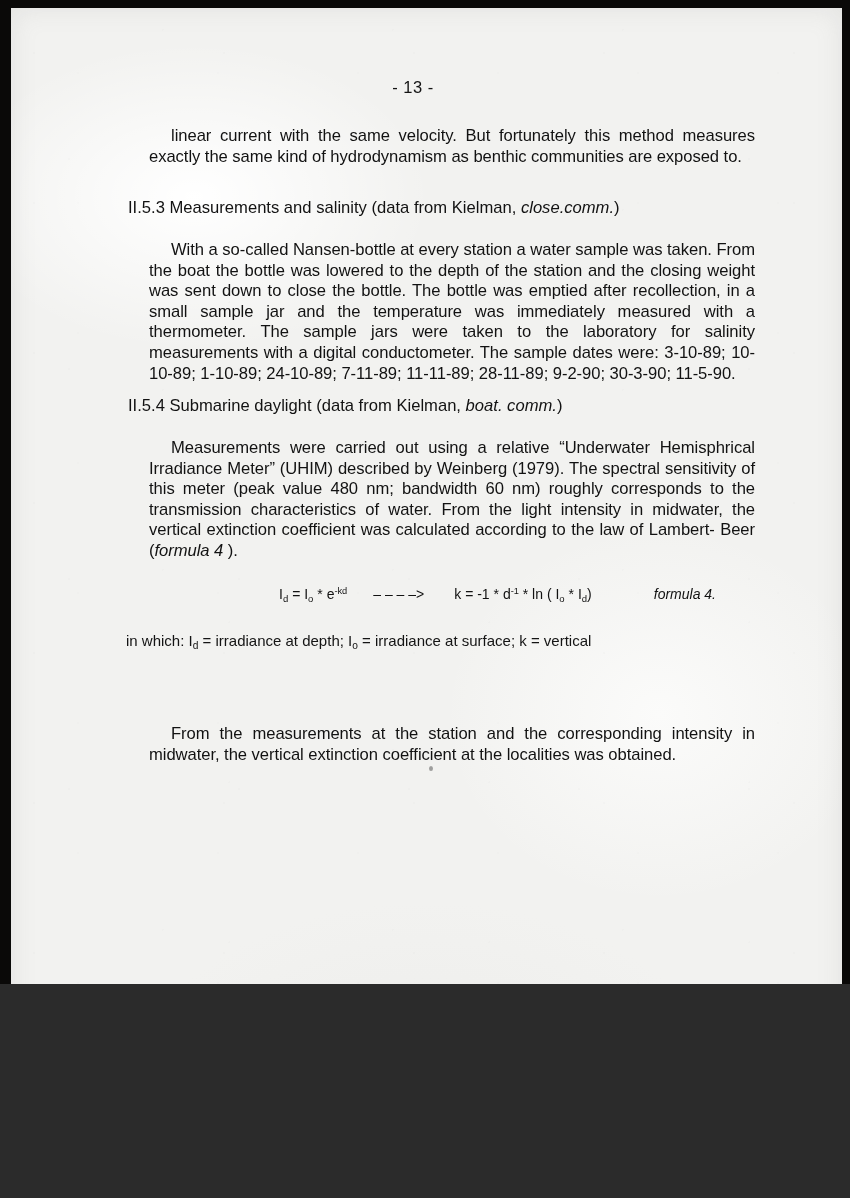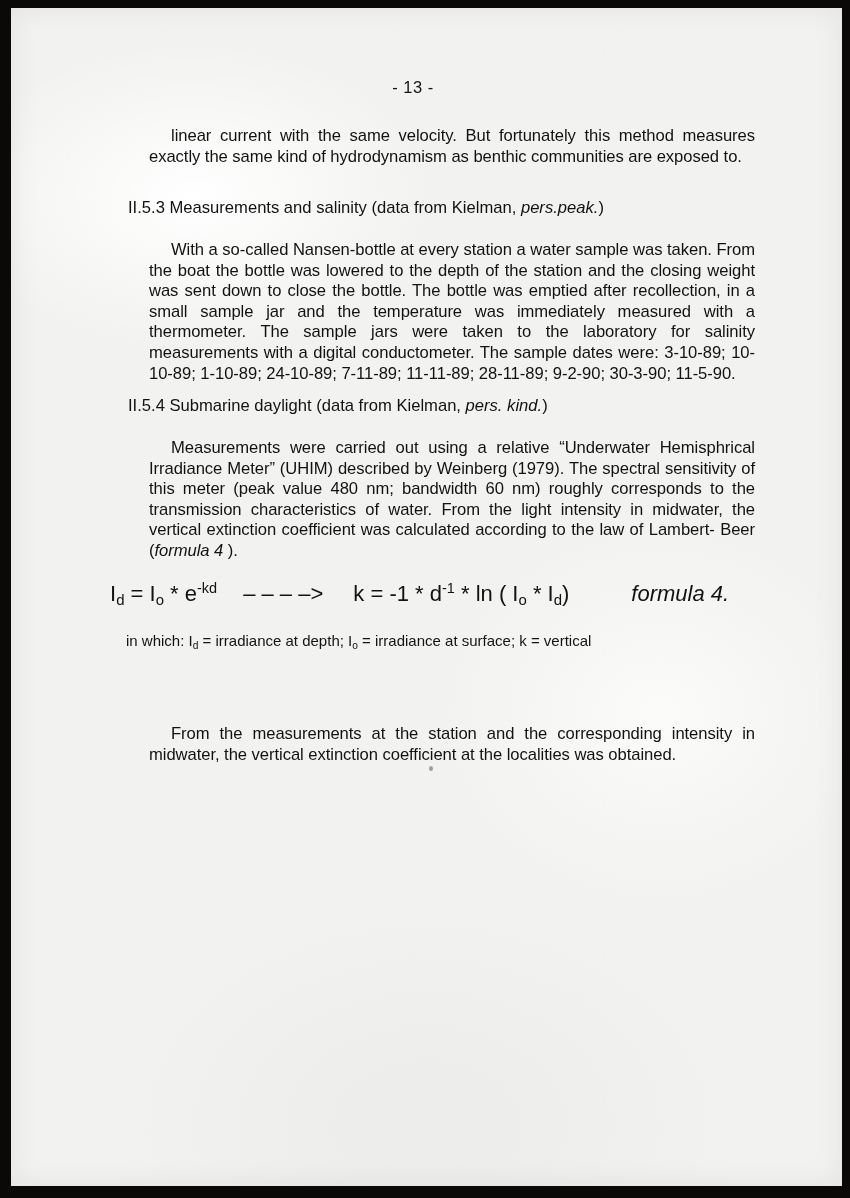--- a/index.html
+++ b/index.html
@@ -11,21 +11,21 @@
     width: 850px;
     height: 1198px;
     overflow: hidden;
     font-family: "Liberation Sans", sans-serif;
   }
 
   
   .scan-frame {
     position: relative;
     width: 850px;
-    height: 1198px;
+    height: 984px;
     background: #0a0908;
     overflow: hidden;
   }
 
   
   .paper {
     position: absolute;
     left: 11px;
     top: 8px;
     width: 831px;
@@ -94,24 +94,25 @@
     line-height: 20.6px;
     padding-left: 18px;
     color: #121212;
   }
   .heading .it { font-style: italic; }
 
   
   .formula-line {
     position: absolute;
     width: 606px;
-    font-size: 22px;
+    font-size: 14px;
     line-height: 24px;
     color: #121212;
     white-space: nowrap;
+    text-align: right;
   }
   .formula-line .seg { display: inline-block; }
   .formula-line .gap-arrow { display: inline-block; width: 26px; }
   .formula-line .gap-mid { display: inline-block; width: 30px; }
   .formula-line .gap-end { display: inline-block; width: 62px; }
   .formula-line .it { font-style: italic; }
 
   sub {
     font-size: 0.68em;
     vertical-align: -0.28em;
@@ -147,27 +148,27 @@
 
 <div class="scan-frame">
   <div class="paper">
     <div class="content">
 
       <div class="page-number">- 13 -</div>
 
       <div class="para indent" style="top:118px;">linear current with the same velocity. But fortunately this method measures exactly the same kind of hydrodynamism as benthic communities are exposed to.</div>
 
       <div class="heading" style="top:190px;">
-        <span>II.5.3</span><span> Measurements and salinity (data from Kielman, </span><span class="it">pers.peak.</span><span>)</span>
+        <span>II.5.3</span><span> Measurements and salinity (data from Kielman, </span><span class="it">close.comm.</span><span>)</span>
       </div>
 
       <div class="para indent" style="top:232px;">With a so-called Nansen-bottle at every station a water sample was taken. From the boat the bottle was lowered to the depth of the station and the closing weight was sent down to close the bottle. The bottle was emptied after recollection, in a small sample jar and the temperature was immediately measured with a thermometer. The sample jars were taken to the laboratory for salinity measurements with a digital conductometer. The sample dates were: 3-10-89; 10-10-89; 1-10-89; 24-10-89; 7-11-89; 11-11-89; 28-11-89; 9-2-90; 30-3-90; 11-5-90.</div>
 
       <div class="heading" style="top:388px;">
-        <span>II.5.4</span><span> Submarine daylight (data from Kielman, </span><span class="it">pers. kind.</span><span>)</span>
+        <span>II.5.4</span><span> Submarine daylight (data from Kielman, </span><span class="it">boat. comm.</span><span>)</span>
       </div>
 
       <div class="para indent" style="top:430px;">
         <span>Measurements were carried out using a relative “Underwater Hemisphrical Irradiance Meter” (UHIM) described by Weinberg (1979). The spectral sensitivity of this meter (peak value 480 nm; bandwidth 60 nm) roughly corresponds to the transmission characteristics of water. From the light intensity in midwater, the vertical extinction coefficient was calculated according to the law of Lambert- Beer (</span><span style="font-style:italic;">formula 4</span><span> ).</span>
       </div>
 
       <div class="formula-line" style="top:574px;">
         <span class="seg"><span>I</span><sub>d</sub><span> = I</span><sub>o</sub><span> * e</span><sup>-kd</sup></span><span class="gap-arrow"></span><span class="seg">– – – –&gt;</span><span class="gap-mid"></span><span class="seg"><span>k = -1 * d</span><sup>-1</sup><span> * ln ( I</span><sub>o</sub><span> * I</span><sub>d</sub><span>)</span></span><span class="gap-end"></span><span class="seg it">formula 4.</span>
       </div>
 

